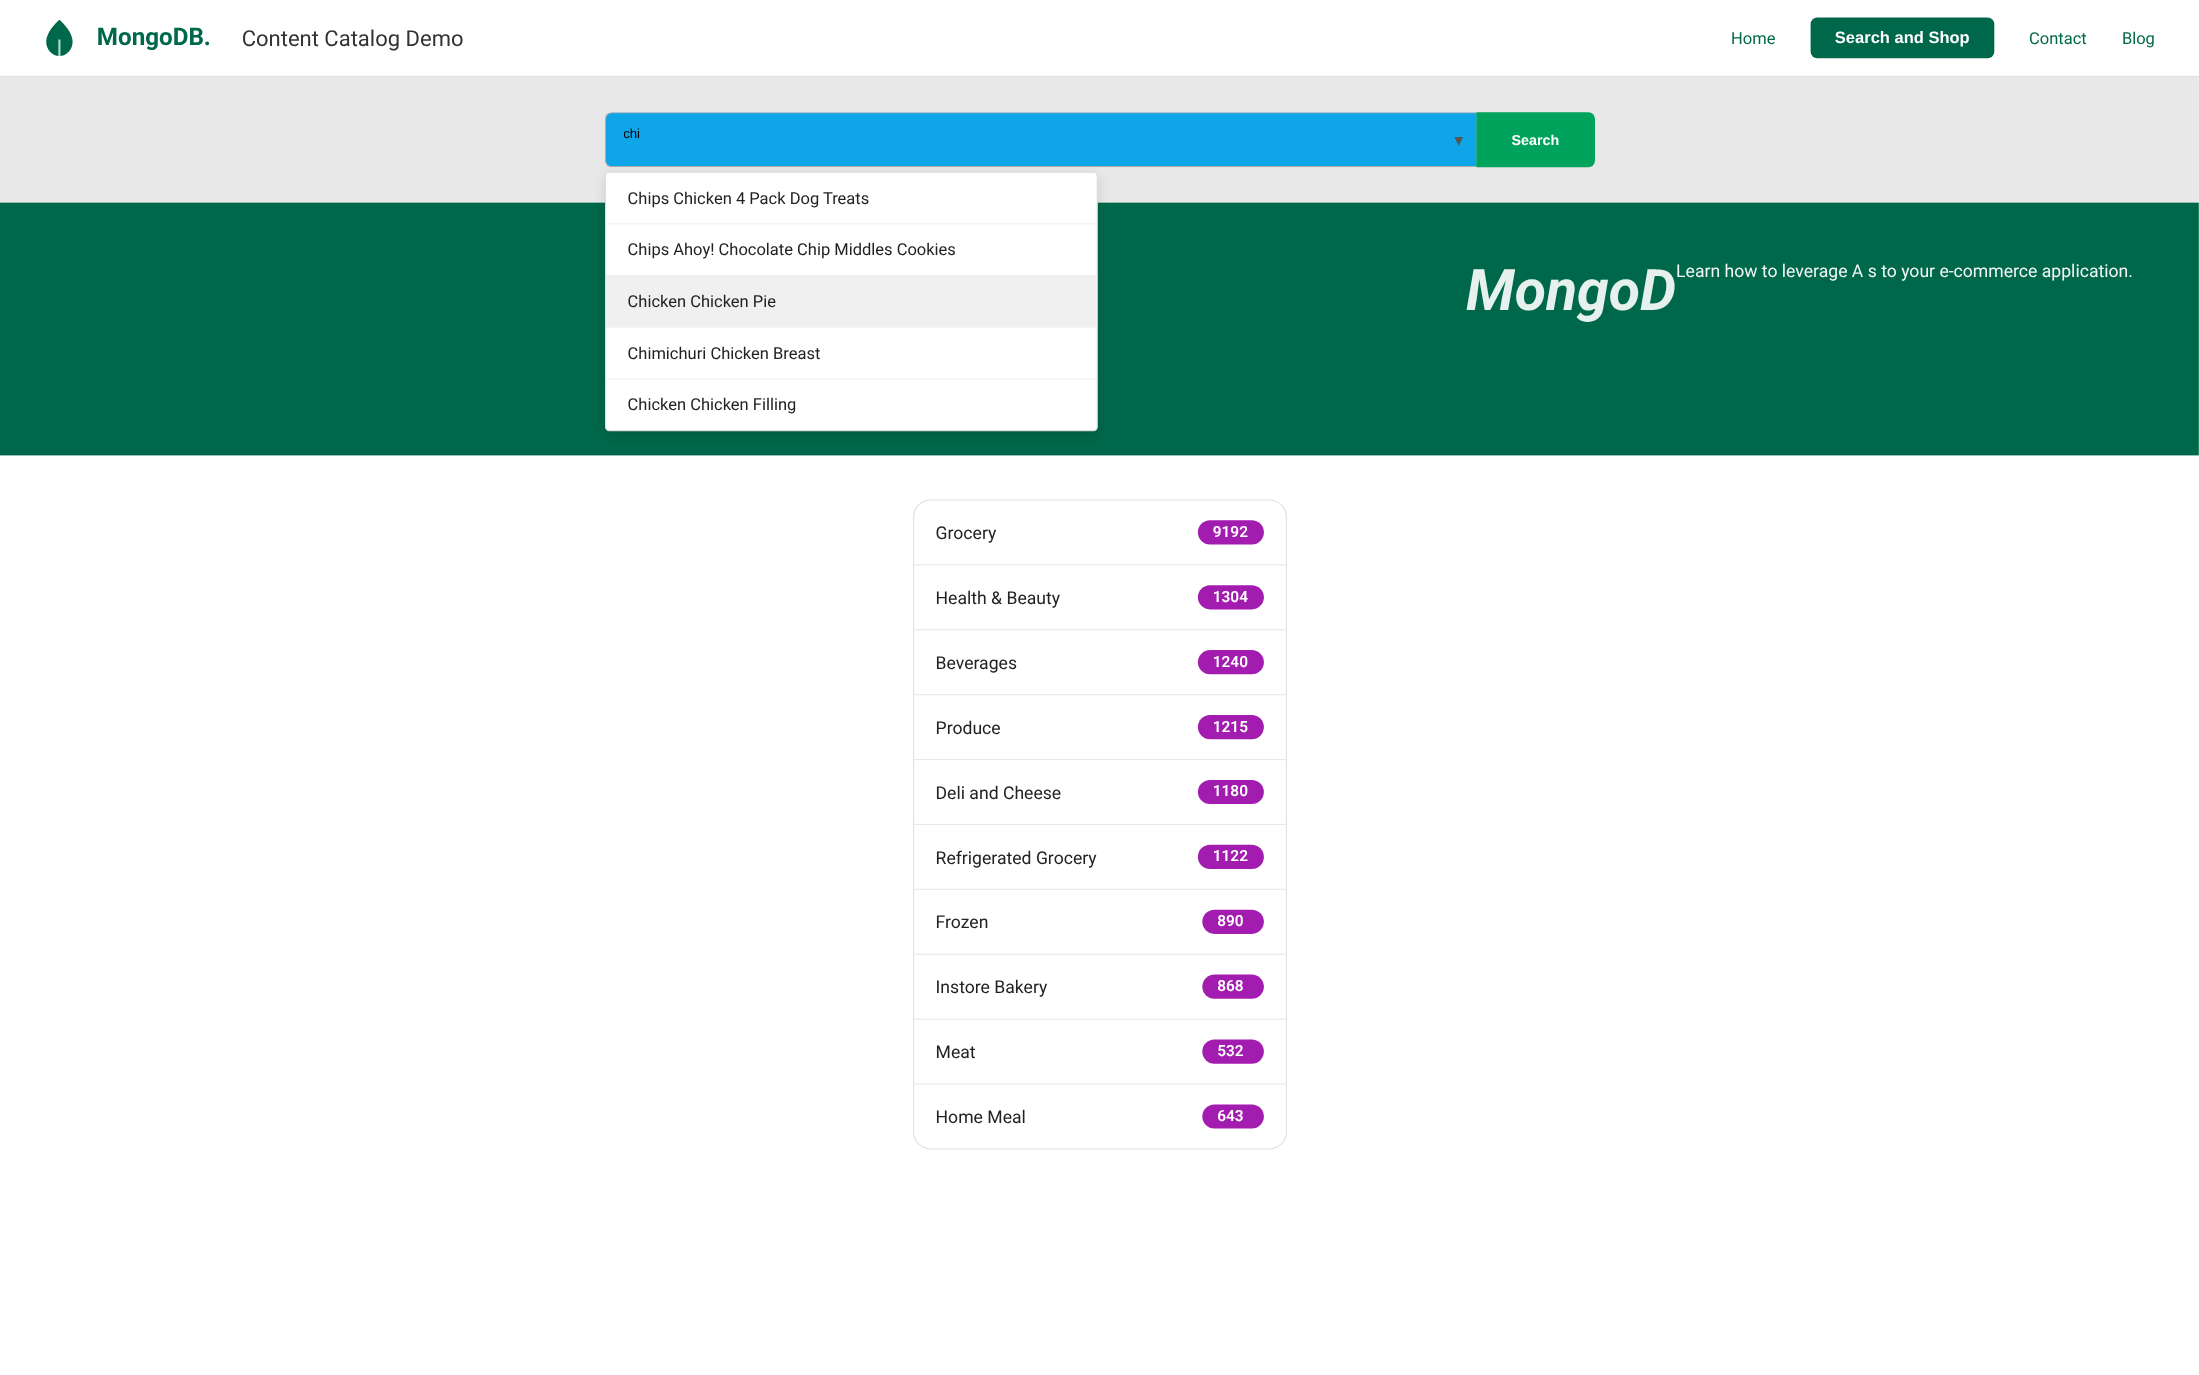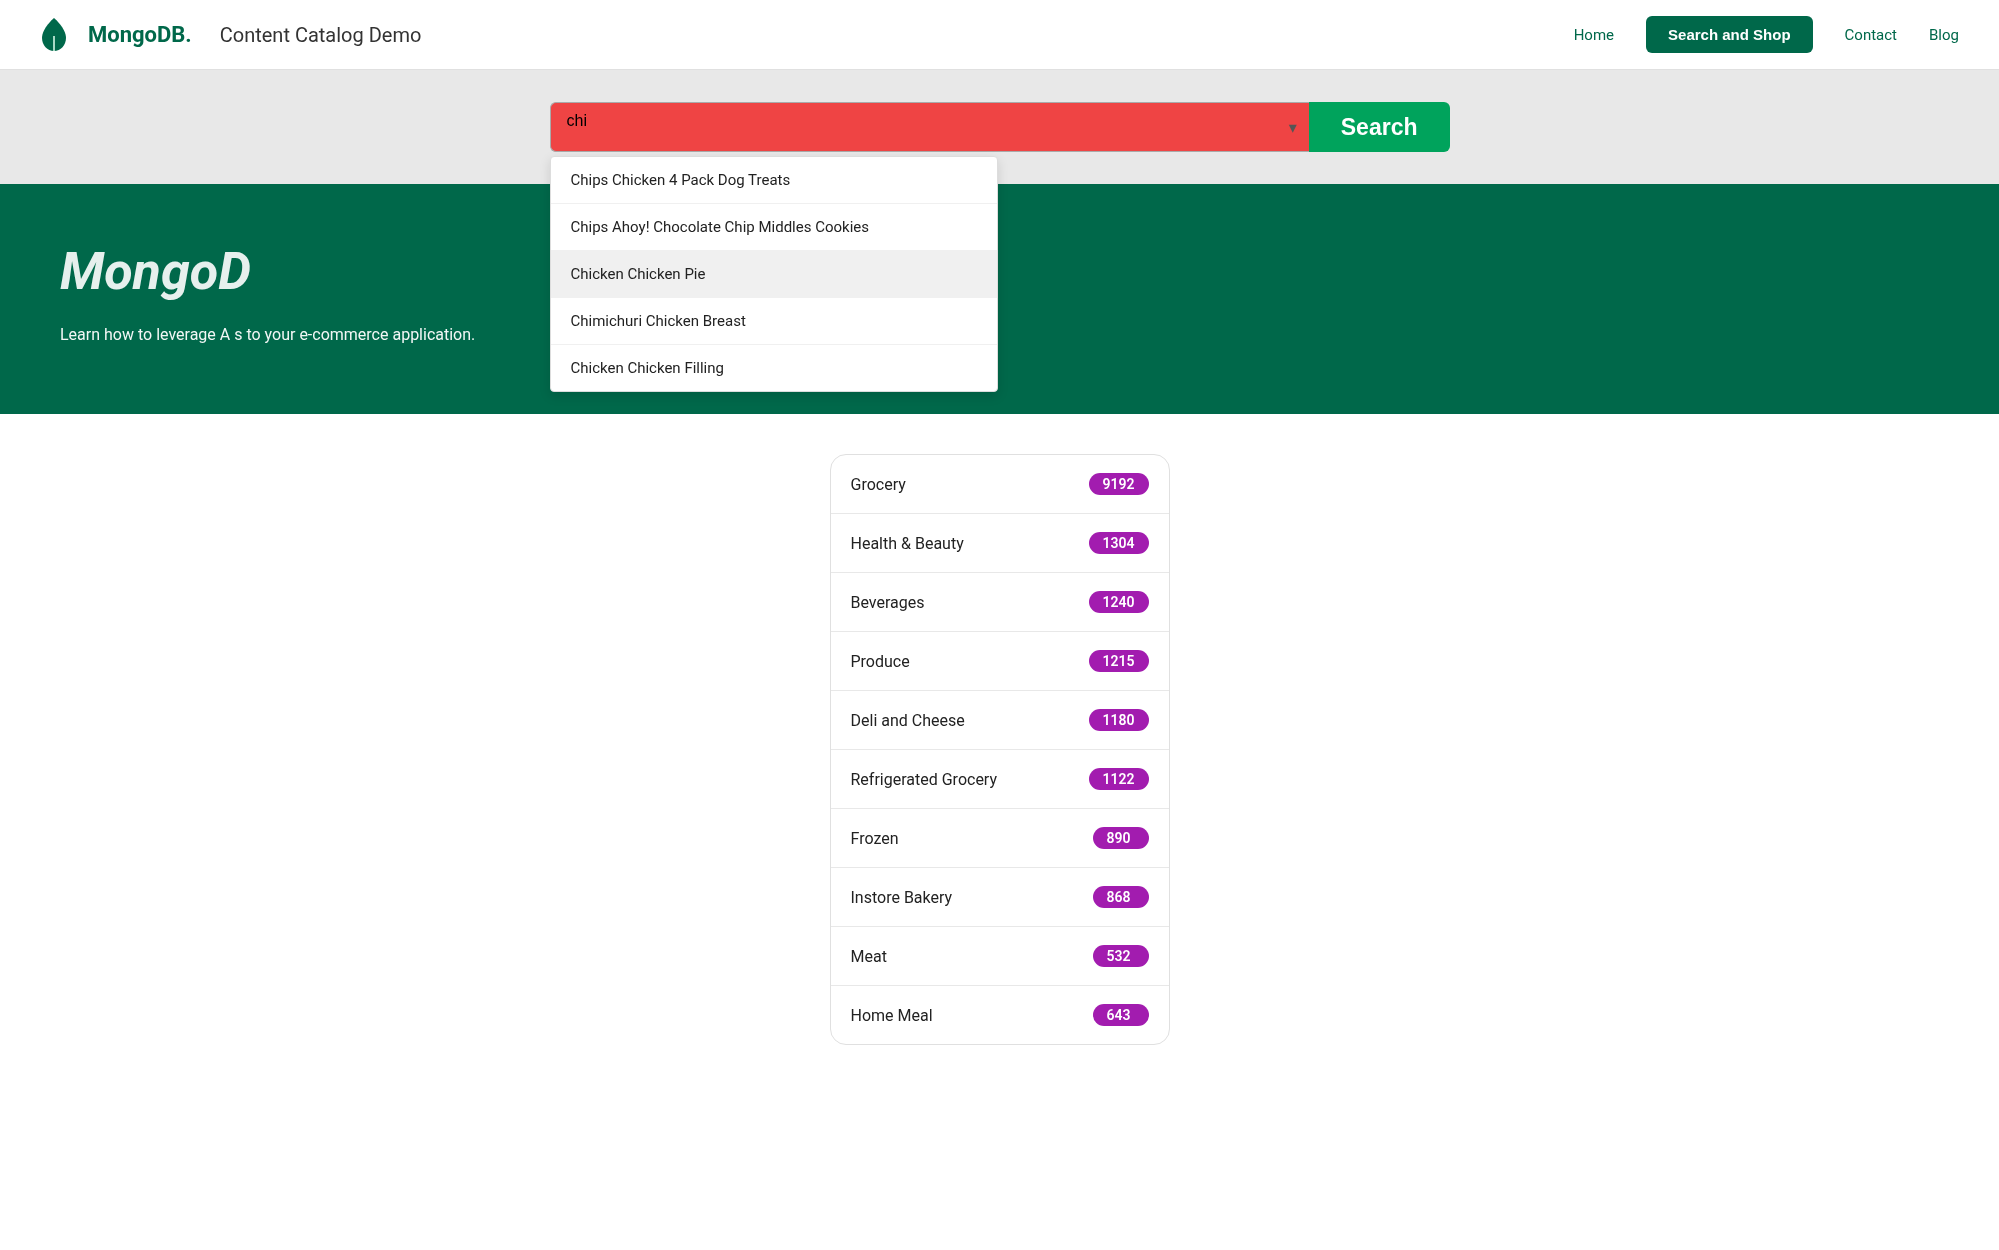--- a/index.html
+++ b/index.html
@@ -79,41 +79,41 @@
       position: relative;
       flex: 1;
     }
     .search-input {
       width: 100%;
       height: 50px;
       border: 1.5px solid #aaa;
       border-right: none;
       border-radius: 6px 0 0 6px;
       padding: 0 40px 12px 16px;
-      font-size: 16px;
+      font-size: 12px;
       outline: none;
-      background: #ef4444;
+      background: #0ea5e9;
     }
     .search-dropdown-arrow {
       position: absolute;
       right: 12px;
       top: 50%;
       transform: translateY(-50%);
       color: #555;
       font-size: 16px;
       pointer-events: none;
     }
     .search-btn {
       height: 50px;
       background: #00A35C;
       color: #fff;
       border: none;
       border-radius: 0 6px 6px 0;
       padding: 0 32px;
-      font-size: 23px;
+      font-size: 13px;
       font-weight: 600;
       cursor: pointer;
     }
 
     
     .autocomplete-dropdown {
       position: absolute;
       top: 54px;
       left: 0;
       width: 448px;
@@ -136,22 +136,22 @@
       border-top: 1px solid #f0f0f0;
     }
 
     
     .hero-section {
       background: #00684A;
       color: #fff;
       padding: 50px 60px 60px 60px;
       min-height: 230px;
       display: flex;
-      flex-direction: column;
-      justify-content: center;
+      flex-direction: row;
+      justify-content: flex-end;
     }
     .hero-title {
       font-size: 52px;
       font-weight: 700;
       font-style: italic;
       margin-bottom: 20px;
       opacity: 0.9;
     }
     .hero-desc {
       font-size: 16px;

